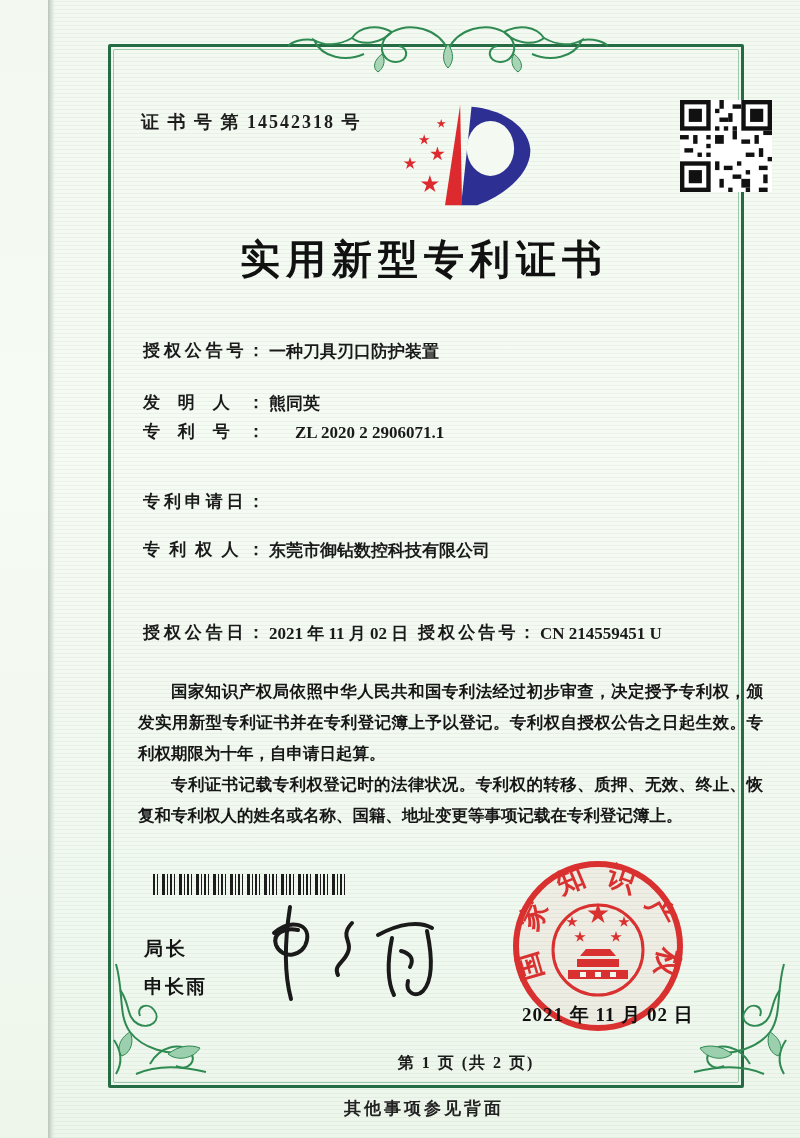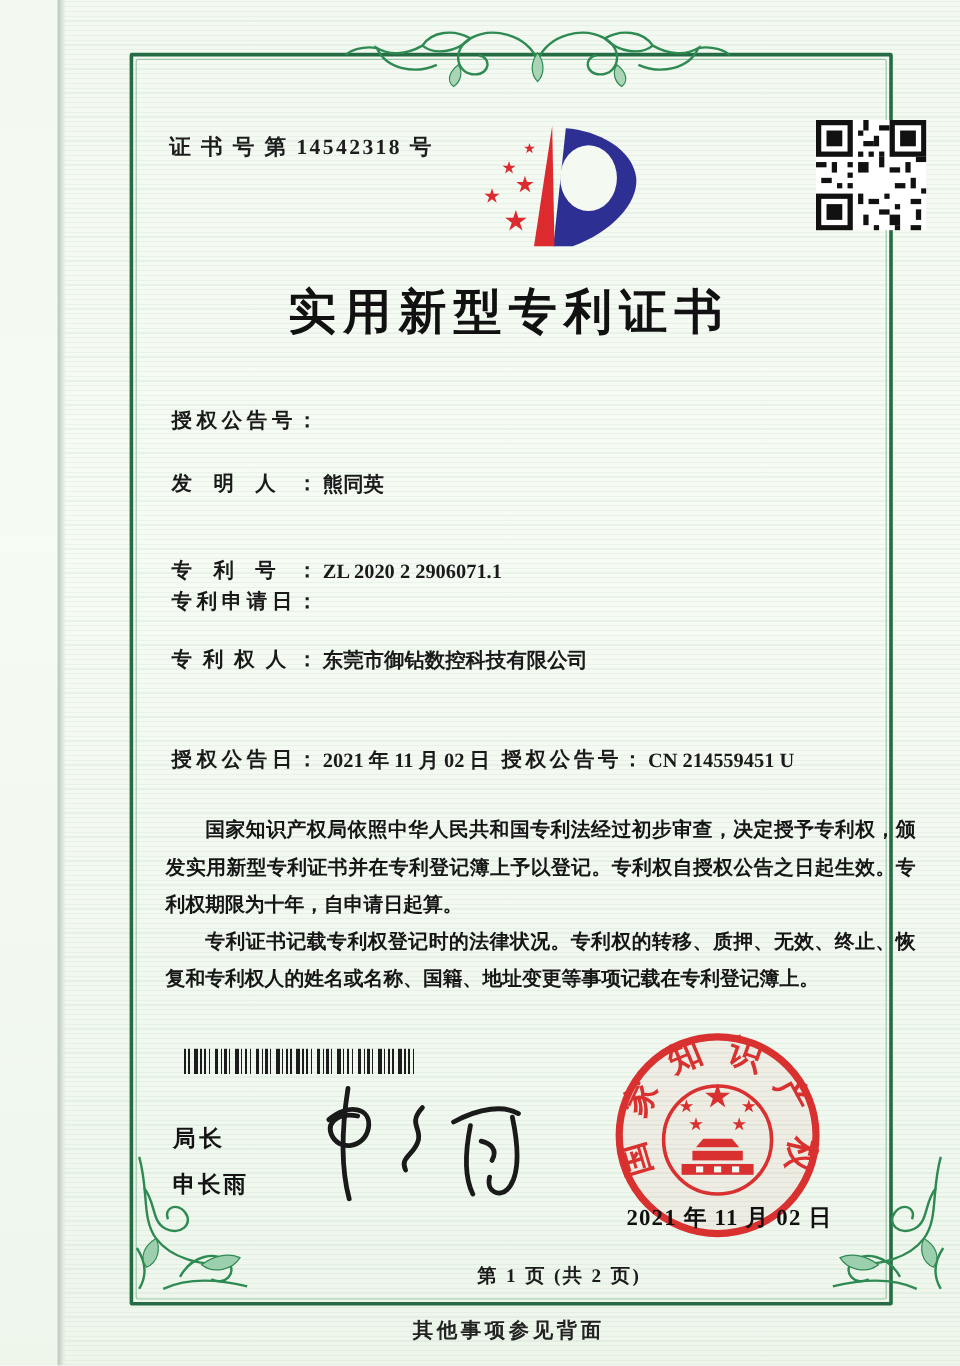--- a/index.html
+++ b/index.html
@@ -24,21 +24,21 @@
   .frame::after{
     content:"";position:absolute;inset:2px;border:1px solid #9dc7ab;border-radius:2px;
   }
   .abs{position:absolute;}
   .certno{left:93px;top:110px;font-size:18px;letter-spacing:2px;color:#1d1d1d;font-weight:600;}
   .title{left:0;top:232px;width:100%;text-align:center;font-size:40px;font-weight:700;
     letter-spacing:6px;color:#111;}
   .field-row{left:95px;display:flex;align-items:flex-start;font-size:17px;color:#1a1a1a;font-weight:600;}
   .flabel{width:122px;flex:none;text-align:justify;text-align-last:justify;letter-spacing:0.5px;}
   .fvalue{padding-left:4px;max-width:470px;line-height:1.55;}
-  .row0{top:339px;} .row1{top:391px;} .row2{top:464px;} .row3{top:490px;}
+  .row0{top:339px;} .row1{top:391px;} .row2{top:420px;gap:26px;} .row3{top:490px;}
   .row4{top:538px;} .row5{top:586px;} .rowg{top:621px;width:640px;}
   .grant-pair2{position:absolute;left:275px;top:0;display:flex;}
   .grant-pair2 .flabel{width:118px;}
   .paras{left:90px;top:676px;width:625px;font-size:16.5px;line-height:31px;
     color:#161616;text-align:justify;font-weight:600;}
   .paras p{margin:0;text-indent:2em;}
   .barcode{left:105px;top:874px;width:196px;height:21px;
     background:repeating-linear-gradient(90deg,
       #1c1c1c 0 2px,transparent 2px 4px,#1c1c1c 4px 5px,transparent 5px 9px,
       #1c1c1c 9px 12px,transparent 12px 14px,#1c1c1c 14px 15px,transparent 15px 17px);}
@@ -180,20 +180,21 @@
       <rect x="60" y="80" width="4" height="4"></rect>
         <rect x="72" y="80" width="8" height="4"></rect>
         <rect x="44" y="80" width="4" height="4"></rect>
     </g>
   </svg>
 
   <div class="abs title">实用新型专利证书</div>
 
   <div class="abs field-row row0">
     <span class="flabel">授权公告号：</span>
+    <span class="fvalue">一种刀具刃口防护装置</span>
   </div>
   <div class="abs field-row row1">
     <span class="flabel">发明人：</span>
     <span class="fvalue">熊同英</span>
   </div>
   <div class="abs field-row row2">
     <span class="flabel">专利号：</span>
     <span class="fvalue">ZL 2020 2 2906071.1</span>
   </div>
   <div class="abs field-row row3">

